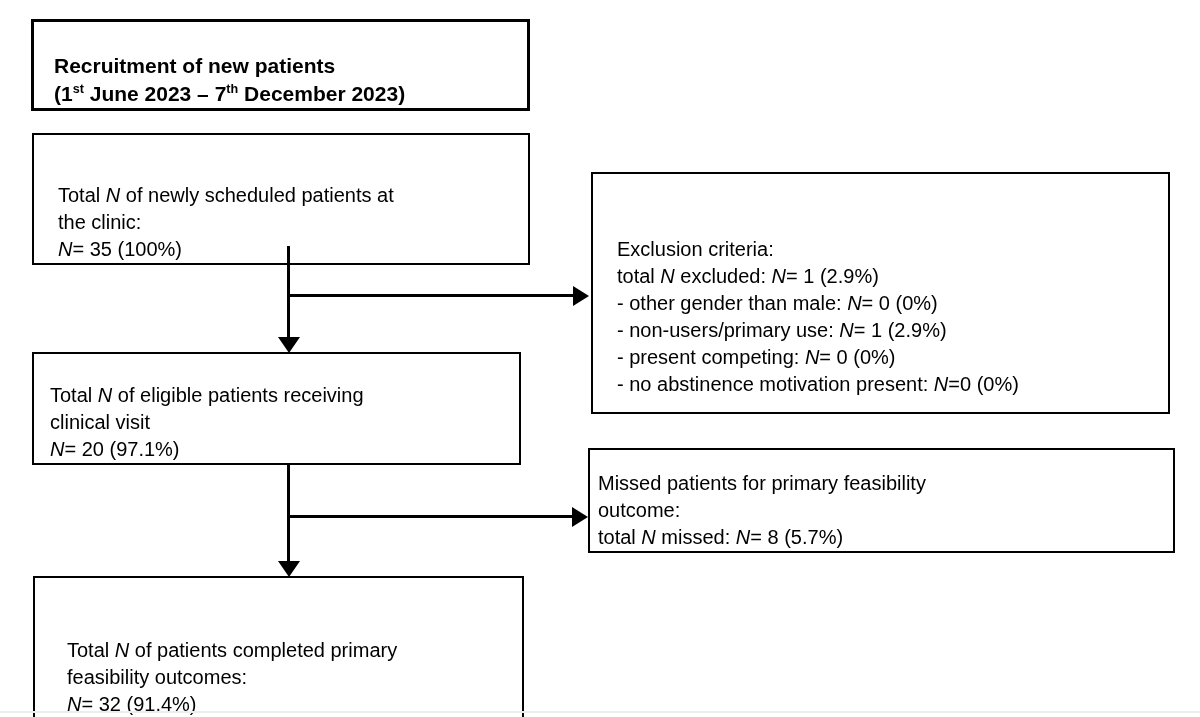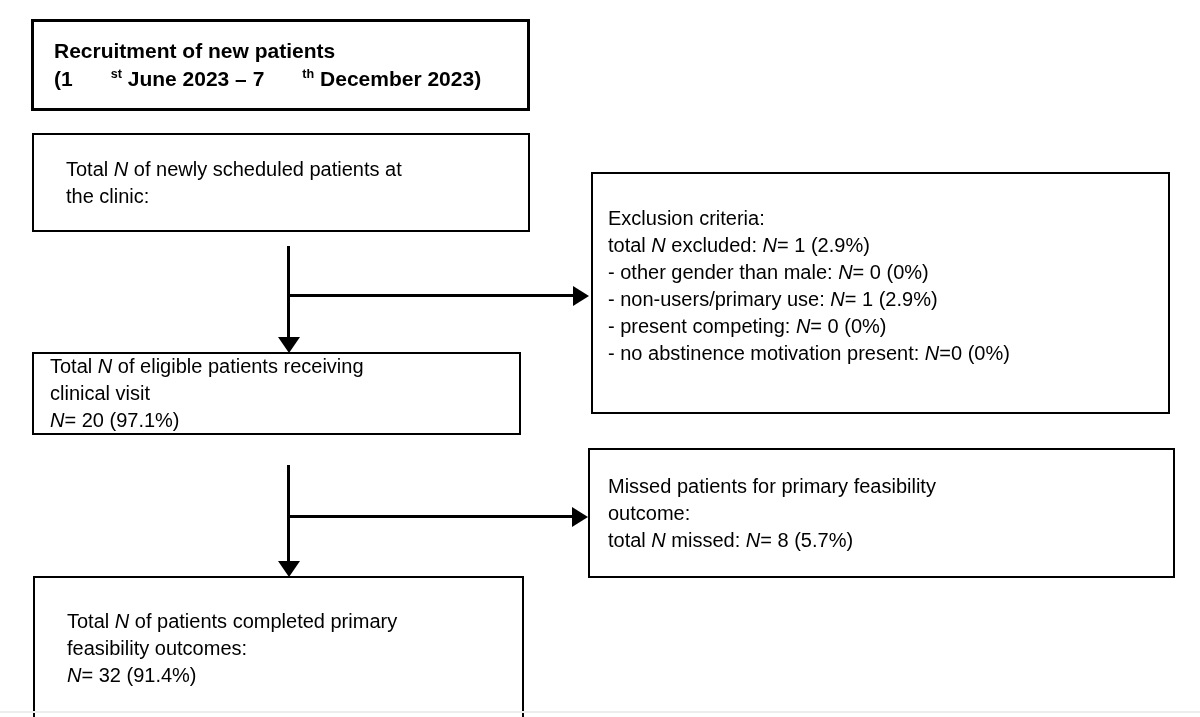--- a/index.html
+++ b/index.html
@@ -12,41 +12,41 @@
     font-family: "Liberation Sans", sans-serif;
     color: #000000;
     overflow: hidden;
   }
   .fc-box {
     position: absolute;
     background: #ffffff;
     border: 2.5px solid #000000;
     display: flex;
     flex-direction: column;
-    justify-content: center;
+    justify-content: flex-end;
     font-size: 20px;
     line-height: 27px;
     color: #000000;
   }
   .fc-box .line { white-space: nowrap; }
   .fc-box i { font-style: italic; }
-  .fc-box sup { font-size: 0.6em; line-height: 0; vertical-align: super; margin-left: 38px; }
+  .fc-box sup { font-size: 0.6em; line-height: 0; vertical-align: super; }
 
   #box-title {
     left: 31px; top: 19px; width: 499px; height: 92px;
     border-width: 3px;
     padding-left: 20px;
     font-weight: bold;
     font-size: 21px;
     line-height: 28px;
   }
-  #box-scheduled { left: 32px; top: 133px; width: 498px; height: 99px; padding-left: 32px; }
-  #box-exclusion { left: 591px; top: 172px; width: 579px; height: 242px; padding-left: 15px; padding-bottom: 14px; }
-  #box-eligible  { left: 32px; top: 352px; width: 489px; height: 83px; padding-left: 16px; }
-  #box-missed    { left: 588px; top: 448px; width: 587px; height: 130px; padding-left: 18px; }
+  #box-scheduled { left: 32px; top: 133px; width: 498px; height: 132px; padding-left: 24px; }
+  #box-exclusion { left: 591px; top: 172px; width: 579px; height: 242px; padding-left: 24px; padding-bottom: 14px; }
+  #box-eligible  { left: 32px; top: 352px; width: 489px; height: 113px; padding-left: 16px; }
+  #box-missed    { left: 588px; top: 448px; width: 587px; height: 105px; padding-left: 8px; }
   #box-completed { left: 33px; top: 576px; width: 491px; height: 144px; padding-left: 32px; }
 
   .line-seg { position: absolute; background: #000000; }
   .arrow-head-down {
     position: absolute; width: 0; height: 0;
     border-left: 11px solid transparent;
     border-right: 11px solid transparent;
     border-top: 16px solid #000000;
   }
   .arrow-head-right {
@@ -75,20 +75,21 @@
 <div id="canvas">
 
   <div class="fc-box" id="box-title">
       <div class="line"><span>Recruitment of new patients</span></div>
       <div class="line"><span>(1</span><sup>st</sup><span> June 2023 – 7</span><sup>th</sup><span> December 2023)</span></div>
     </div>
 
   <div class="fc-box" id="box-scheduled">
       <div class="line"><span>Total </span><i>N</i><span> of newly scheduled patients at</span></div>
       <div class="line"><span>the clinic:</span></div>
+      <div class="line"><i>N</i><span>= 35 (100%)</span></div>
     </div>
 
   <div class="fc-box" id="box-exclusion">
       <div class="line"><span>Exclusion criteria:</span></div>
       <div class="line"><span>total </span><i>N</i><span> excluded: </span><i>N</i><span>= 1 (2.9%)</span></div>
       <div class="line"><span>- other gender than male: </span><i>N</i><span>= 0 (0%)</span></div>
       <div class="line"><span>- non-users/primary use: </span><i>N</i><span>= 1 (2.9%)</span></div>
       <div class="line"><span>- present competing: </span><i>N</i><span>= 0 (0%)</span></div>
       <div class="line"><span>- no abstinence motivation present: </span><i>N</i><span>=0 (0%)</span></div>
     </div>

